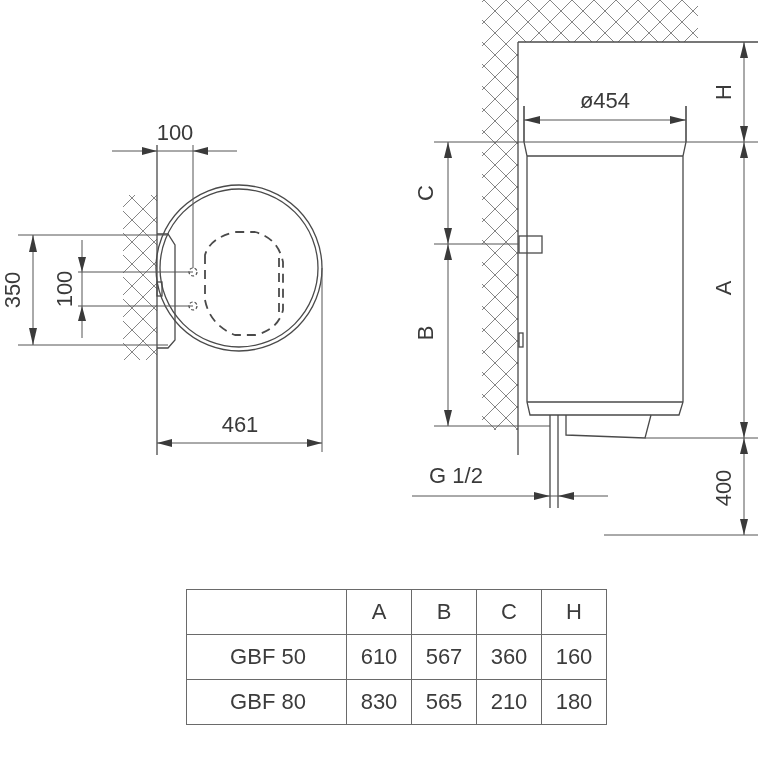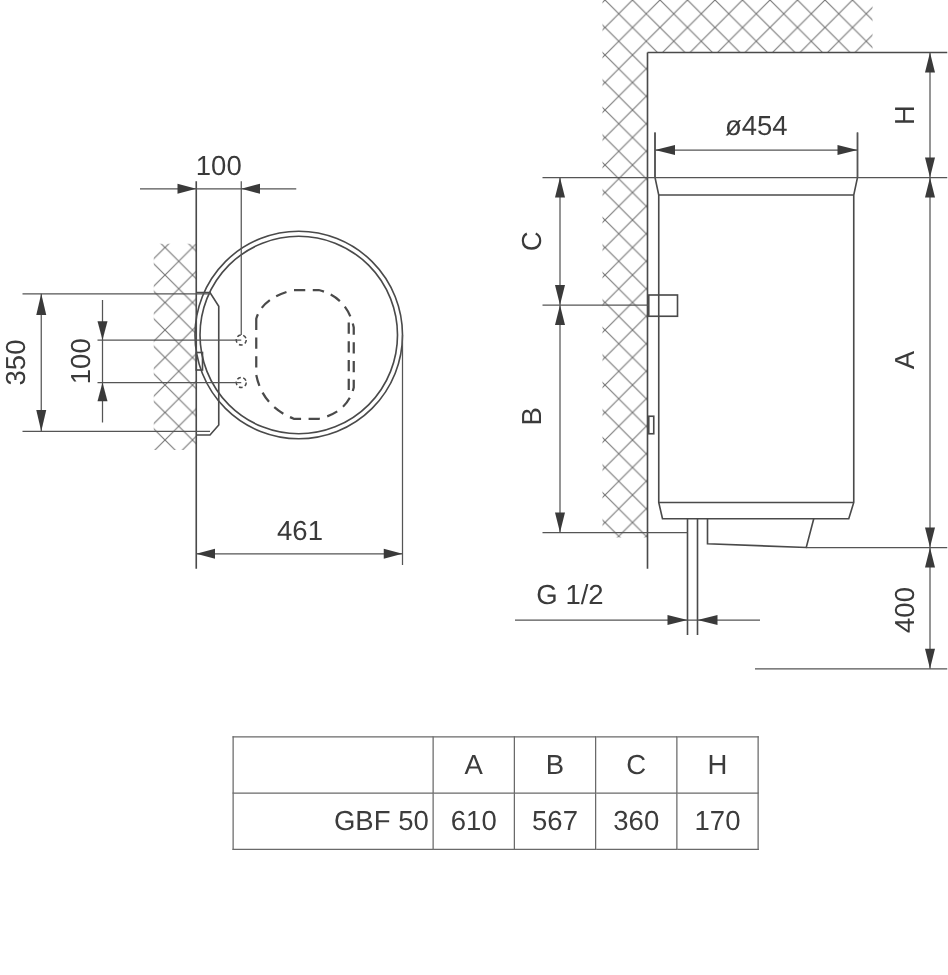--- a/index.html
+++ b/index.html
@@ -9,21 +9,21 @@
   #drawing text { font-family: "Liberation Sans", sans-serif; fill: #3a3a3a; }
   .ln { stroke: #4a4a4a; stroke-width: 1.3; fill: none; }
   .thin { stroke: #555; stroke-width: 1; fill: none; }
   .hatch { stroke: #6a6a6a; stroke-width: 0.9; }
   .dash { stroke: #4a4a4a; stroke-width: 1.8; fill: none; stroke-dasharray: 9 6; }
   .arrow { fill: #3a3a3a; stroke: none; }
 
   table.spec { position: absolute; left: 186px; top: 589px; border-collapse: collapse;
                font-size: 22px; color: #3c3c3c; }
   table.spec td { border: 1.4px solid #6a6a6a; height: 44px; padding: 0 3px; }
-  table.spec td.model { width: 150px; text-align: right; padding-left: 6px; }
+  table.spec td.model { width: 150px; text-align: center; padding-left: 6px; }
   table.spec td.num { text-align: center; width: 58px; }
 </style>
 </head>
 <body>
 
 <svg id="drawing" viewBox="0 0 758 580" xmlns="http://www.w3.org/2000/svg">
   <defs>
     <pattern id="xhatch" width="22" height="22" patternUnits="userSpaceOnUse">
       <line x1="0" y1="0" x2="22" y2="22" class="hatch"></line>
       <line x1="22" y1="0" x2="0" y2="22" class="hatch"></line>
@@ -148,16 +148,23 @@
     <td class="num">A</td>
     <td class="num">B</td>
     <td class="num">C</td>
     <td class="num">H</td>
   </tr>
   <tr>
     <td class="model">GBF 50</td>
     <td class="num">610</td>
     <td class="num">567</td>
     <td class="num">360</td>
-    <td class="num">170</td>
+    <td class="num">160</td>
+  </tr>
+  <tr>
+    <td class="model">GBF 80</td>
+    <td class="num">830</td>
+    <td class="num">565</td>
+    <td class="num">210</td>
+    <td class="num">180</td>
   </tr>
 </tbody>
   </table>
 
 </body></html>

